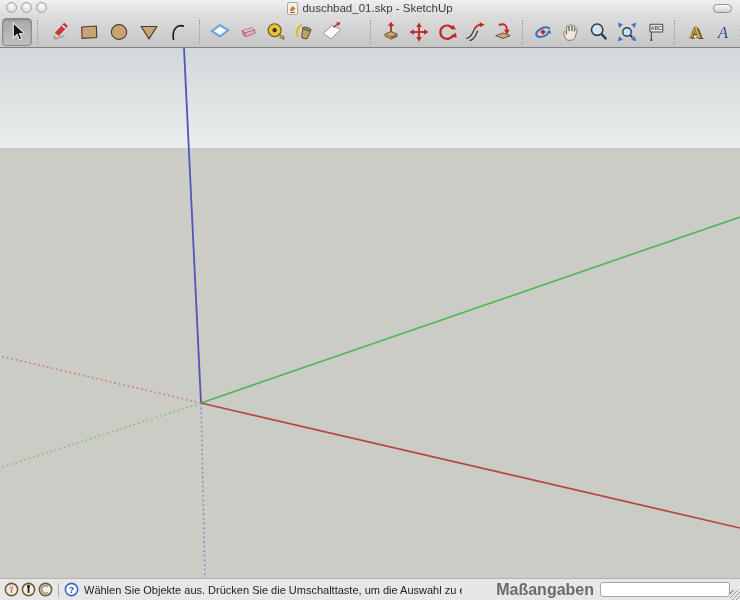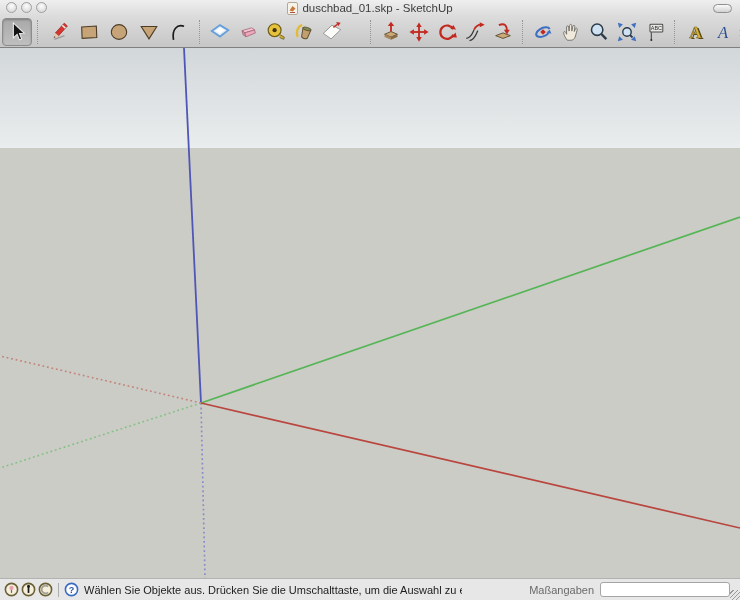--- a/index.html
+++ b/index.html
@@ -36,21 +36,21 @@
   .ground{position:absolute;left:0;top:100px;width:740px;height:430px;background:#cbccc6;}
   .axes{position:absolute;left:0;top:0;}
 
   
   .statusbar{height:22px;flex:0 0 22px;background:#e7e7e7;border-top:1px solid #b2b2b2;
     display:flex;align-items:center;padding:0 4px;box-sizing:border-box;position:relative;}
   .sb-icons{display:flex;align-items:center;gap:2px;}
   .sb-sep{width:1px;height:14px;background:#adadad;margin:0 3px;}
   .sb-msg{font-size:11px;color:#1c1c1c;margin-left:5px;white-space:nowrap;overflow:hidden;
     max-width:378px;text-overflow:clip;}
-  .sb-measure-label{font-size:11px;color:#6b6b6b;margin-left:auto;margin-right:6px;white-space:nowrap;}
+  .sb-measure-label{font-size:16px;color:#6b6b6b;margin-left:auto;margin-right:6px;white-space:nowrap;font-weight:bold;}
   .sb-input{width:130px;height:15px;border:1px solid #a5a5a5;border-radius:3px;background:#fff;
     font-size:11px;padding:0 3px;box-sizing:border-box;margin-right:6px;}
   .grip{position:absolute;right:0;bottom:0;width:10px;height:10px;
     background:repeating-linear-gradient(135deg,transparent 0 2px,#9a9a9a 2px 3px);}
 </style>
 </head>
 <body>
 
 <div class="window">
 

